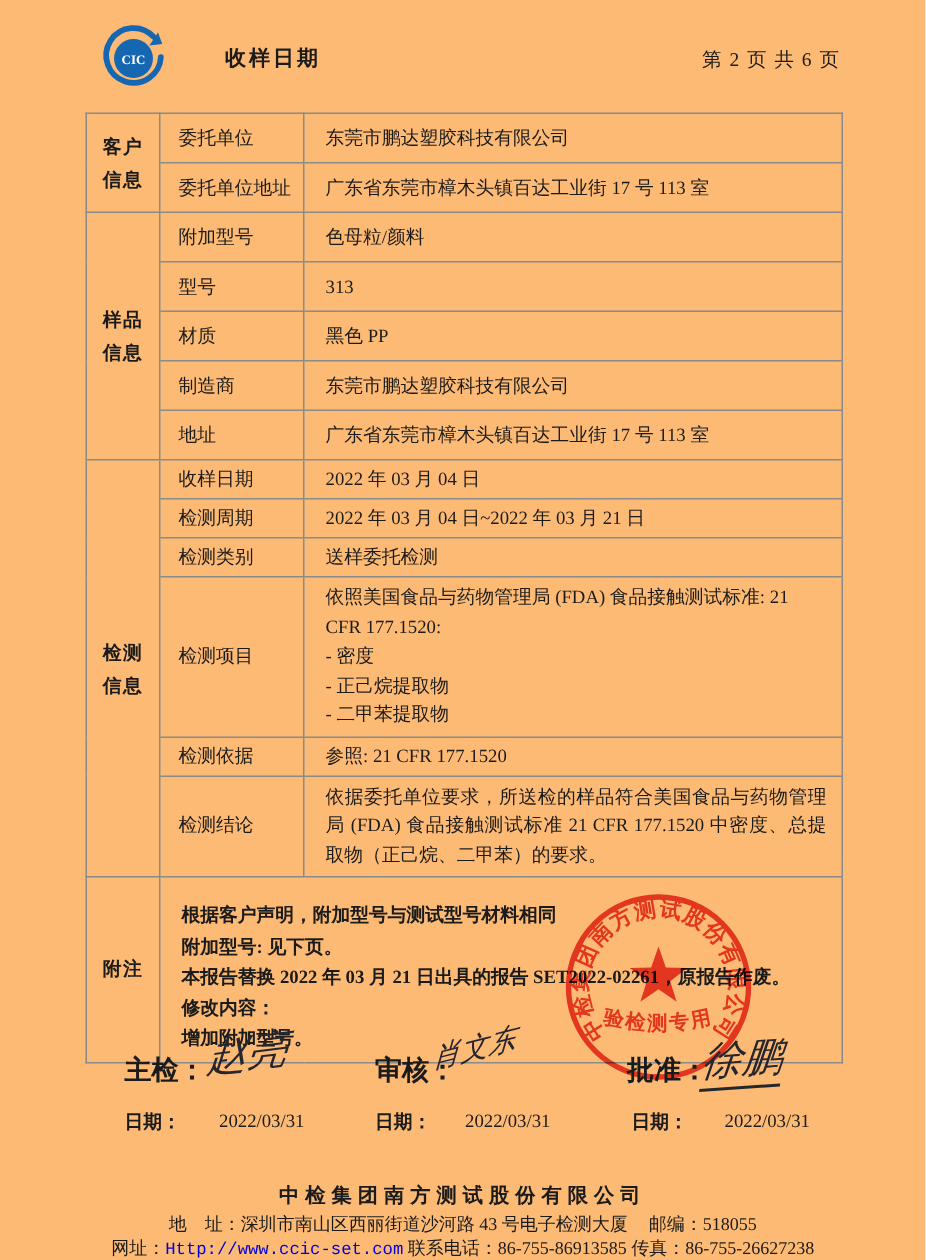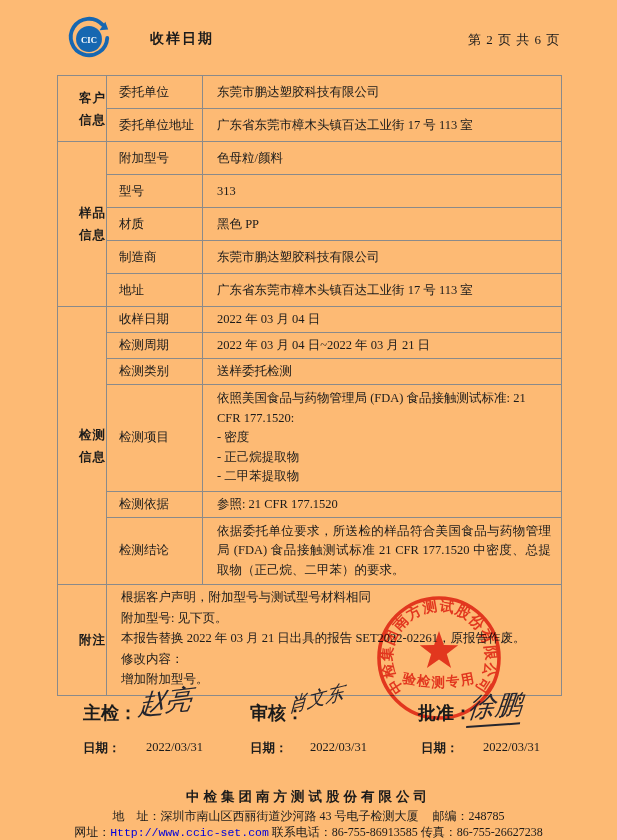--- a/index.html
+++ b/index.html
@@ -11,21 +11,21 @@
     color:#1b1b1b;
   }
   
   .hdr-logo { position:absolute; left:60px; top:15px; width:58px; height:48px; }
   .hdr-title { position:absolute; left:150px; top:30px; font-size:14px; font-weight:bold; letter-spacing:2px; }
   .hdr-no { position:absolute; left:237px; top:31px; font-size:13px; font-weight:bold; }
   .hdr-page { position:absolute; left:468px; top:31px; font-size:13px; font-weight:normal; letter-spacing:1px; }
   
   table.rpt { position:absolute; left:57px; top:75px; width:505px; border-collapse:collapse; table-layout:fixed; }
   table.rpt td { border:1px solid #8a8a8a; font-size:12.5px; color:#1b1b1b; vertical-align:middle; }
-  td.sec { width:49px; text-align:right; font-weight:bold; }
+  td.sec { width:49px; text-align:center; font-weight:bold; }
   td.sec .sl { line-height:22px; letter-spacing:1px; }
   td.fld { width:96px; padding-left:12px; }
   td.val { padding-left:14px; padding-right:10px;margin-left:33px; }
   .ln { line-height:19.5px; }
   .para { line-height:19.5px; text-align:justify; padding:4px 0; }
   .notes .ln { line-height:20.5px; }
   tr.h33 { height:33px; } tr.h26 { height:26px; } tr.auto { height:auto; }
   
   .stamp { position:absolute; left:371px; top:592px; width:136px; height:136px;
            mix-blend-mode:multiply; opacity:.92; pointer-events:none; }
@@ -136,21 +136,21 @@
       <td class="fld">检测结论</td>
       <td class="val">
         <div class="para">依据委托单位要求，所送检的样品符合美国食品与药物管理局 (FDA) 食品接触测试标准 21 CFR 177.1520 中密度、总提取物（正己烷、二甲苯）的要求。</div>
       </td>
     </tr>
 
     <tr class="auto">
       <td class="sec">
         <div class="sl">附注</div>
       </td>
-      <td class="val notes" colspan="2" style="padding-top:2px;padding-bottom:5px;">
+      <td class="val notes" colspan="2" style="padding-top:15px;padding-bottom:5px;font-weight:bold;">
         <div class="ln">根据客户声明，附加型号与测试型号材料相同</div>
         <div class="ln">附加型号: 见下页。</div>
         <div class="ln">本报告替换 2022 年 03 月 21 日出具的报告 SET2022-02261，原报告作废。</div>
         <div class="ln">修改内容：</div>
         <div class="ln">增加附加型号。</div>
       </td>
     </tr>
   </tbody>
     </table>
 
@@ -178,21 +178,21 @@
 
   <div class="date-label" style="left:83px;">日期：</div>
   <div class="date-val" style="left:146px;">2022/03/31</div>
   <div class="date-label" style="left:250px;">日期：</div>
   <div class="date-val" style="left:310px;">2022/03/31</div>
   <div class="date-label" style="left:421px;">日期：</div>
   <div class="date-val" style="left:483px;">2022/03/31</div>
 
   <div class="ftr ftr-company" style="position:absolute;">中检集团南方测试股份有限公司</div>
   <div class="ftr ftr-line" style="position:absolute;">
-    <span>地　址：</span><span>深圳市南山区西丽街道沙河路 43 号电子检测大厦</span><span class="sp2"></span><span>邮编：</span><span>248785</span>
+    <span>地　址：</span><span>深圳市南山区西丽街道沙河路 43 号电子检测大厦</span><span class="sp2"></span><span>邮编：</span><span>518055</span>
   </div>
   <div class="ftr ftr-line2" style="position:absolute;">
     <span>网址：</span><span class="link">Http://www.ccic-set.com</span>
     <span>联系电话：</span><span>86-755-86913585</span>
     <span>传真：</span><span>86-755-26627238</span>
   </div>
 
 </div>
 
 </body></html>

